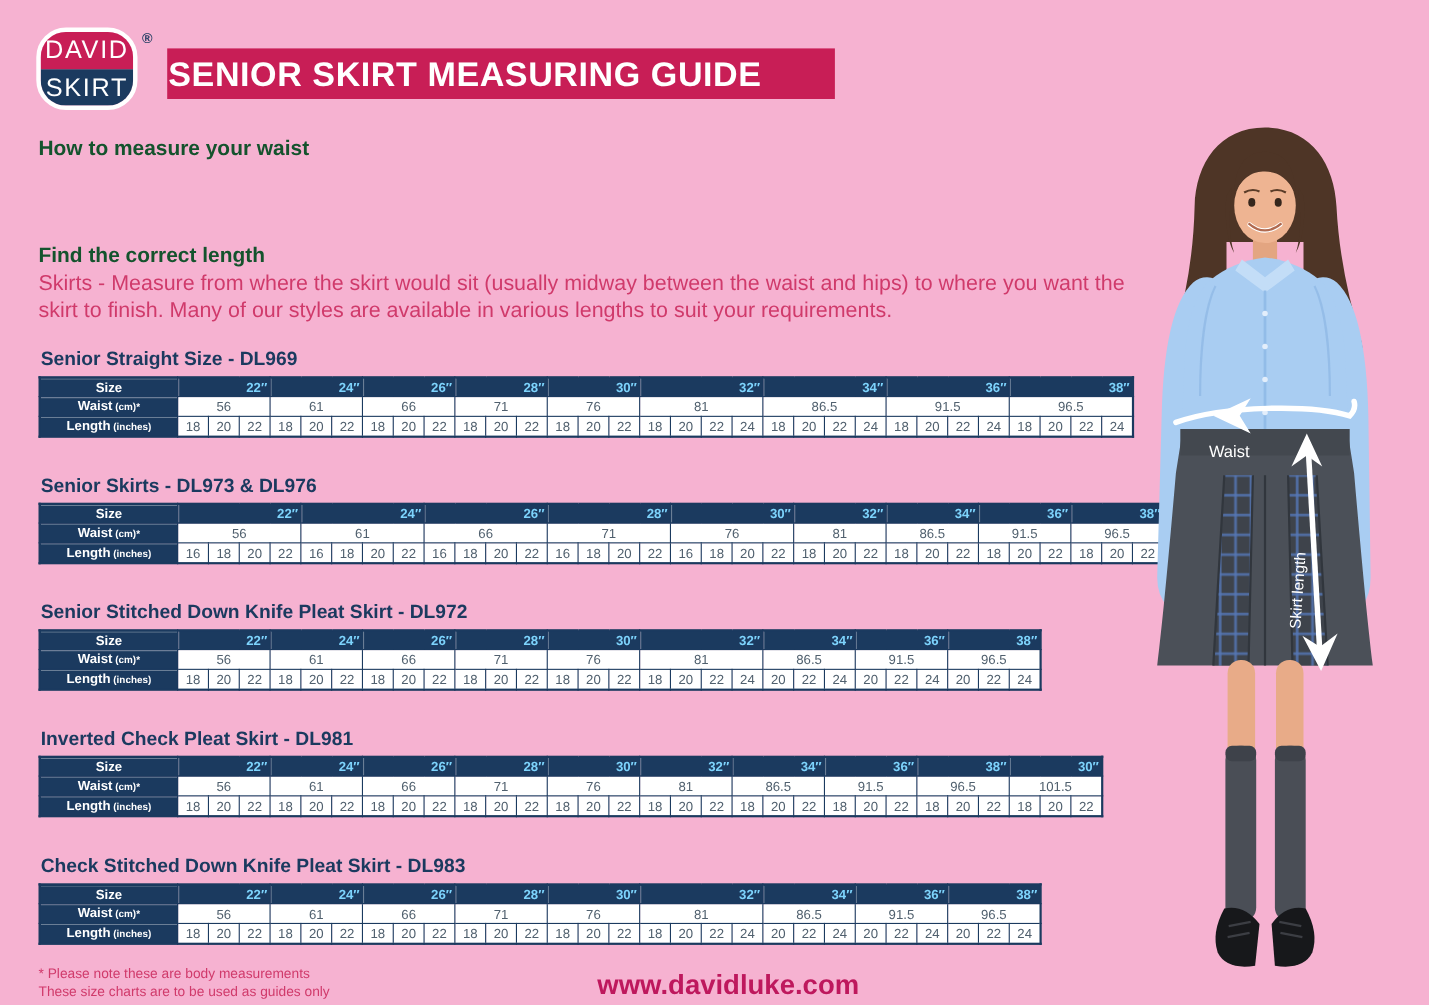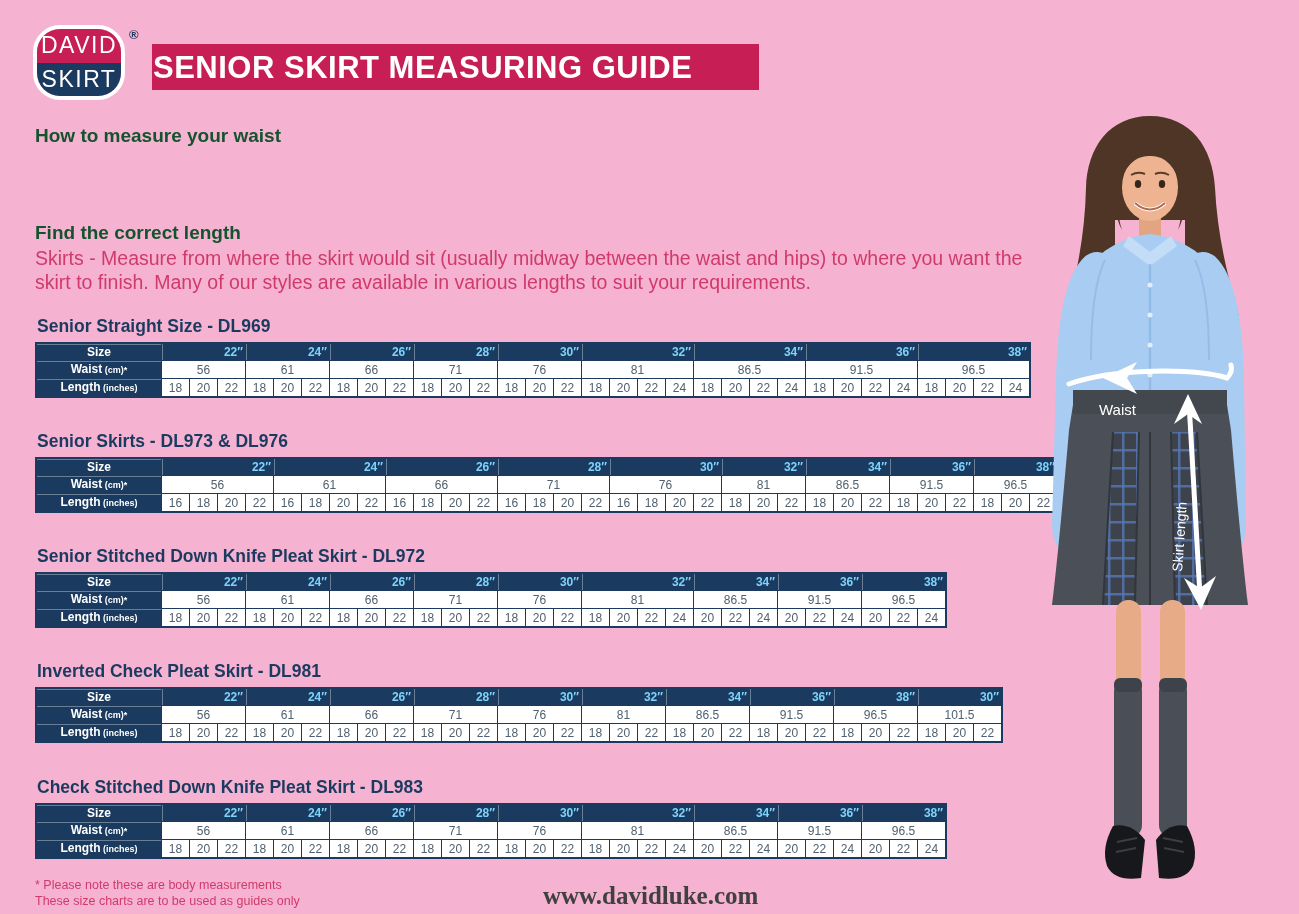--- a/index.html
+++ b/index.html
@@ -29,21 +29,21 @@
             font-size:12px;line-height:16px;white-space:nowrap;}
   .chart th.lbl{width:120px;background:#1b3a5f;color:#fff;font-weight:bold;
             box-shadow:inset 0 1px 0 rgba(255,255,255,.35);margin-left:24px;}
   .chart th.lbl small{font-size:9px;font-weight:bold;}
   .chart th.sz{background:#1b3a5f;color:#7dd3fc;font-weight:bold;
             box-shadow:inset 1px 0 0 rgba(255,255,255,.35);text-align:right;}
   .chart td{background:#fff;color:#50606e;}
   .chart td.len{width:23px;}
   
   .note{position:absolute;left:35px;color:#d03a6b;font-size:12.5px;}
-  .url{position:absolute;left:543px;top:882px;color:#404040;font-size:25px;font-weight:800;font-family:Liberation Serif, serif;}
+  .url{position:absolute;left:543px;top:882px;color:#be185d;font-size:25px;font-weight:800;}
   
   .photo{position:absolute;left:1019px;top:100px;width:280px;height:814px;}
 </style>
 </head>
 <body>
 <div id="canvas">
 
   <div class="logo">
     <div class="half top">DAVID</div>
     <div class="half bot">SKIRT</div>

